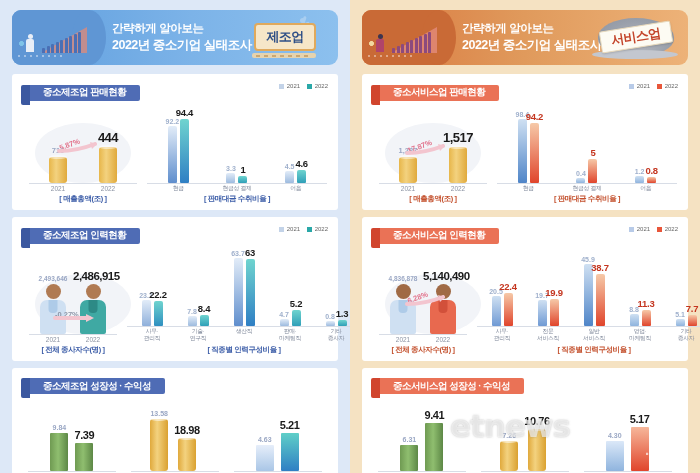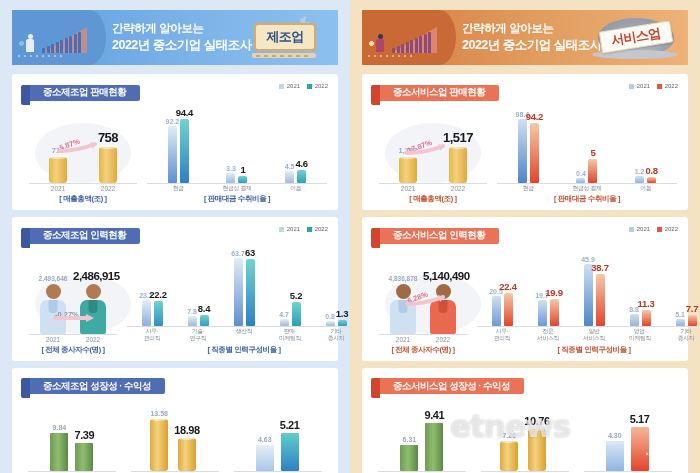--- a/index.html
+++ b/index.html
@@ -9,21 +9,21 @@
     overflow: hidden; background: #ffffff;
   }
   .page { display: flex; width: 700px; height: 473px; position: relative; }
 
   .panel { width: 350px; height: 473px; padding: 10px 12px; position: relative; }
   .panel.left  { background: #dde8f7; }
   .panel.right { background: #f5e2c2; }
 
   
   .banner {
-    height: 55px; border-radius: 1px; display: flex; align-items: stretch;
+    height: 55px; border-radius: 9px; display: flex; align-items: stretch;
     position: relative; overflow: hidden; margin-bottom: 9px;
   }
   .left .banner  { background: linear-gradient(90deg,#5f9ede 0%, #7cb3e8 55%, #8cc0ee 100%); }
   .right .banner { background: linear-gradient(90deg,#d9783f 0%, #e09a5c 50%, #edb278 100%); }
 
   .banner-art { width: 78px; position: relative; flex: 0 0 78px; }
   .left .banner-art  { background: #5f96d4; }
   .right .banner-art { background: #c96a36; }
   .banner-art .curve {
     position: absolute; right: -16px; top: 0; width: 34px; height: 100%;
@@ -260,21 +260,21 @@
               <path d="M2 9 Q20 9 38 2" stroke="#f3c5cf" stroke-width="4" fill="none" stroke-linecap="round"></path>
               <path d="M33 0 L40 2 L35 7 Z" fill="#f3c5cf"></path>
             </svg>
           </div>
           <div class="cmp-inner">
             <div class="cmp-col">
               <div class="cmp-val-old">716</div>
               <div class="cyl" style="width:18px;height:26px;background:linear-gradient(90deg,#e7b64a,#f3d27f 40%,#e0a93c)"></div>
             </div>
             <div class="cmp-col">
-              <div class="cmp-val-new">758</div>
+              <div class="cmp-val-new">444</div>
               <div class="cyl" style="width:18px;height:36px;background:linear-gradient(90deg,#e7b64a,#f3d27f 40%,#e0a93c)"></div>
             </div>
           </div>
           <div class="cmp-axis"></div>
           <div class="cmp-years">
             <span>2021</span>
             <span>2022</span>
           </div>
           <div class="axis-caption">[ 매출총액(조) ]</div>
         </div>
@@ -396,21 +396,21 @@
                   <span class="v old">63.7</span>
                 </div>
               <div class="bar" style="height:67px;background:linear-gradient(180deg,#6fd4cf,#2f7fc4)">
                   <span class="v new">63</span>
                 </div>
             </div>
             <div class="grp">
               <div class="bar" style="height:7px;background:linear-gradient(180deg,#e2ecf8,#9dbbdf)">
                   <span class="v old">4.7</span>
                 </div>
-              <div class="bar" style="height:24px;background:linear-gradient(180deg,#6fd4cf,#2f9fb8)">
+              <div class="bar" style="height:16px;background:linear-gradient(180deg,#6fd4cf,#2f9fb8)">
                   <span class="v new">5.2</span>
                 </div>
             </div>
             <div class="grp">
               <div class="bar" style="height:5px;background:linear-gradient(180deg,#e2ecf8,#9dbbdf)">
                   <span class="v old">0.8</span>
                 </div>
               <div class="bar" style="height:6px;background:linear-gradient(180deg,#6fd4cf,#2f9fb8)">
                   <span class="v new">1.3</span>
                 </div>

